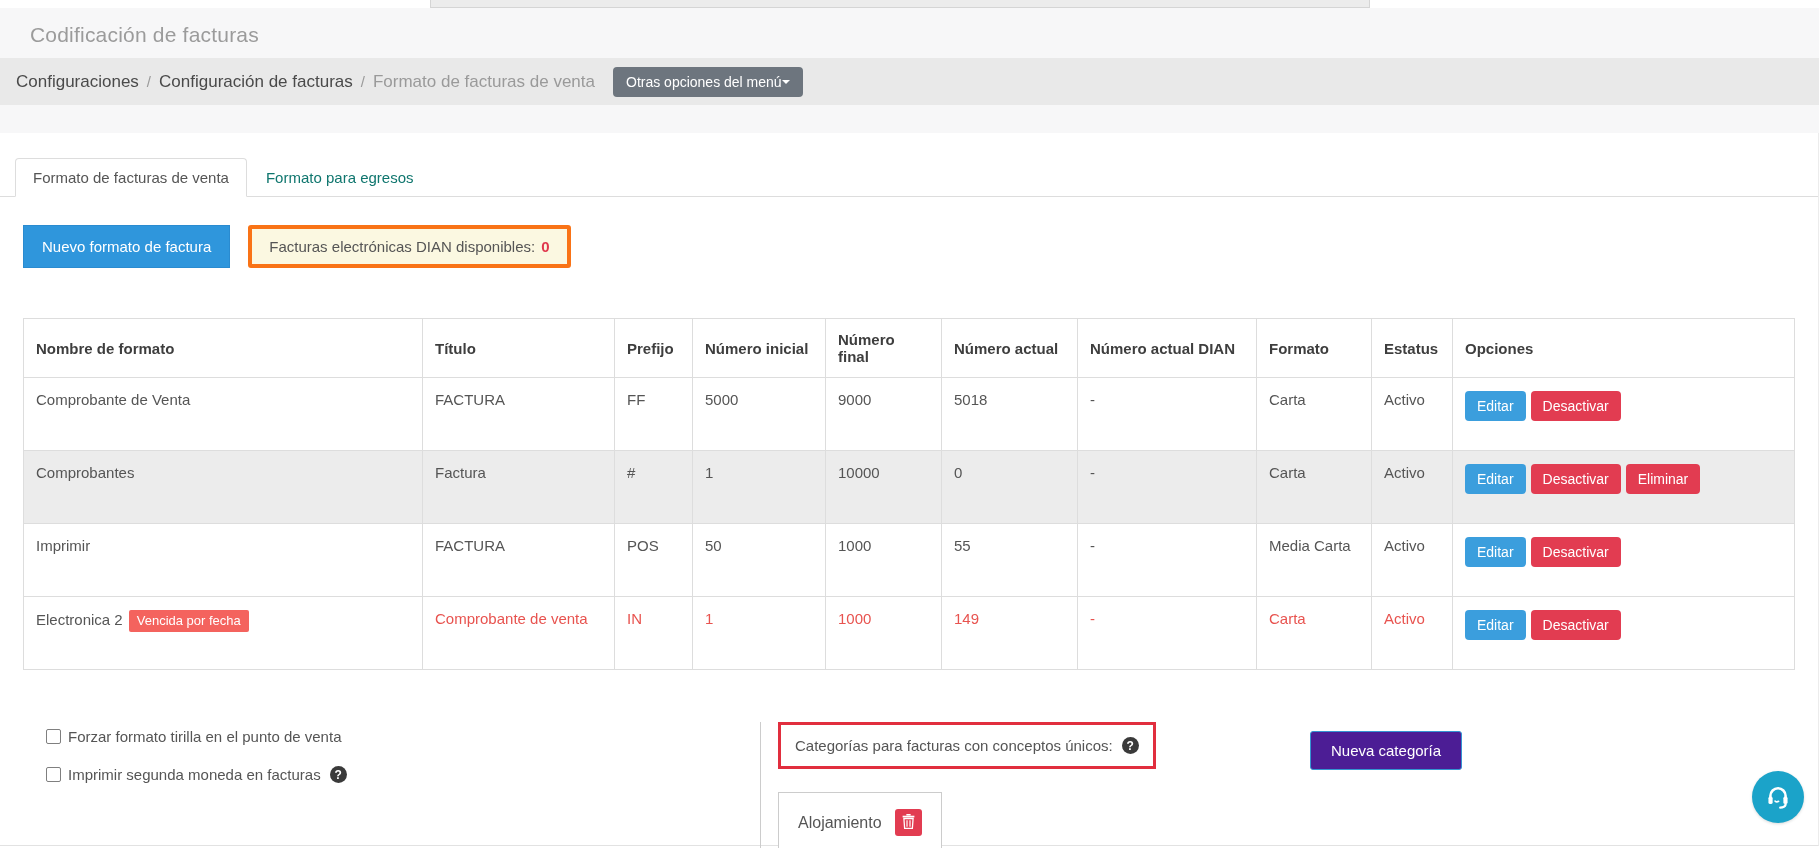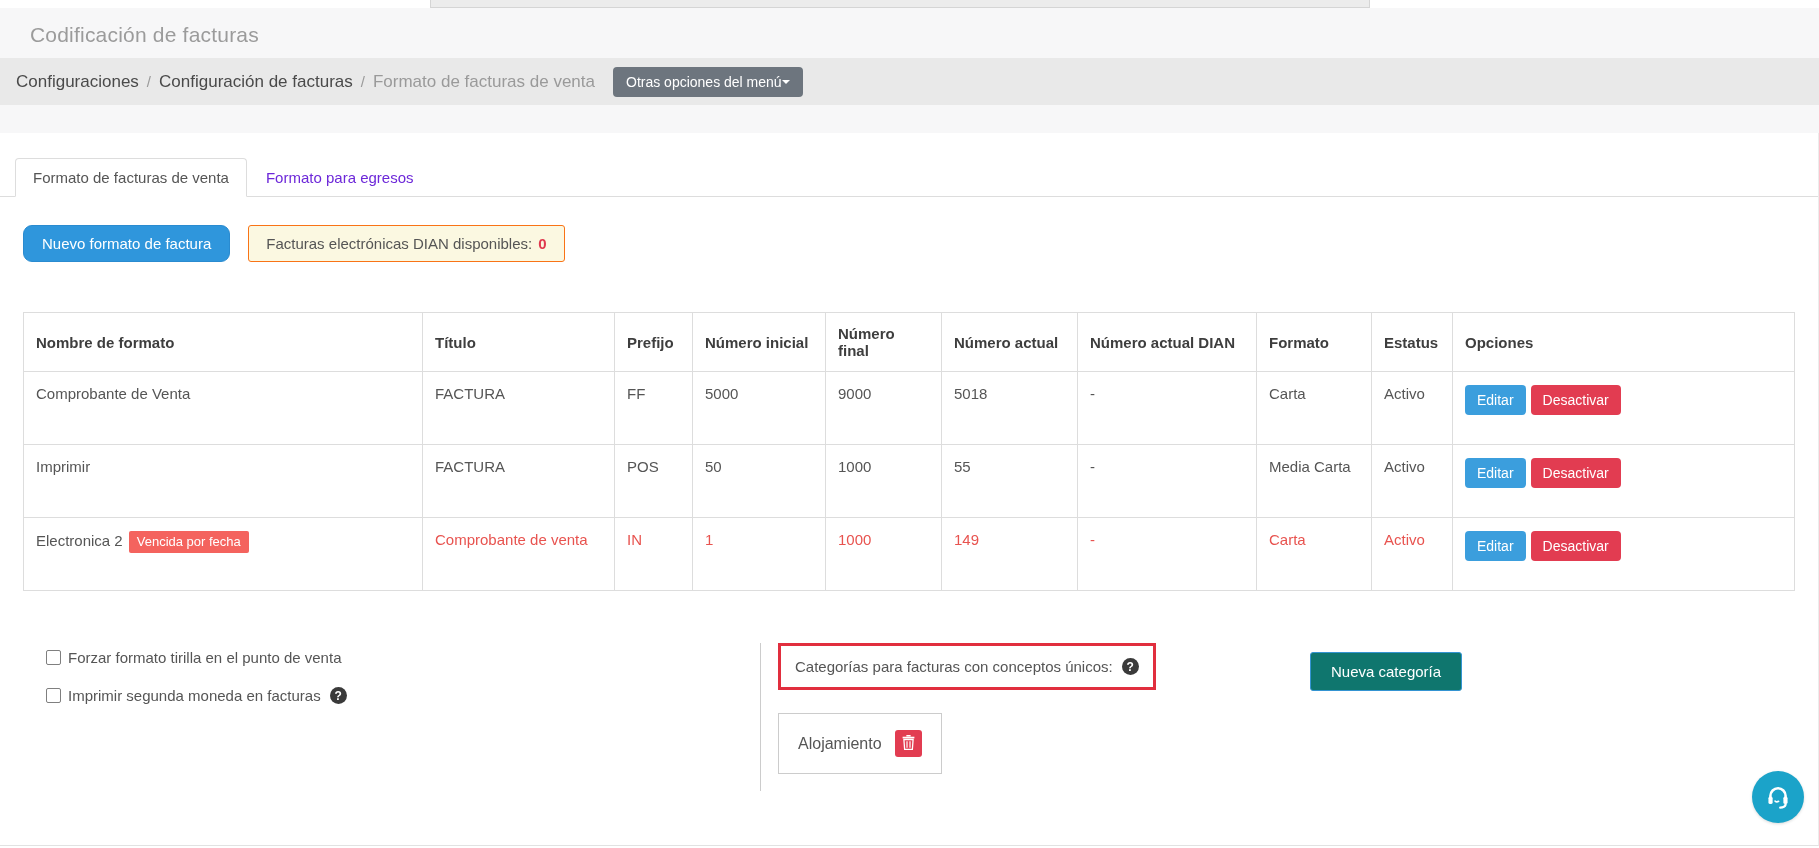--- a/index.html
+++ b/index.html
@@ -25,27 +25,27 @@
     padding:7px 13px; font-size:14px; font-family:inherit; display:inline-flex; align-items:center; gap:0; cursor:pointer; }
   .caret-down { width:0; height:0; border-left:4px solid transparent; border-right:4px solid transparent;
     border-top:4px solid #fff; display:inline-block; }
   .gap-band { height:28px; background:#f7f7f8; }
   
   .card { background:#fff; height:713px; border-right:1px solid #ececec; border-bottom:1px solid #e2e2e2; position:relative; }
   
   .tabs { display:flex; align-items:flex-end; padding:25px 0 0 15px; border-bottom:1px solid #ddd; }
   .tab { font-size:15px; padding:10px 17px; margin-bottom:-1px; cursor:pointer; border:1px solid transparent; }
   .tab.active { color:#555; background:#fff; border-color:#ddd; border-bottom-color:#fff; border-radius:4px 4px 0 0; }
-  .tab.inactive { color:#6d28d9; margin-left:1px; }
+  .tab.inactive { color:#0f766e; margin-left:1px; }
   
   .content { padding:28px 23px 0; }
   .actions-row { display:flex; align-items:stretch; }
-  .btn-new-format { background:#2f96dc; color:#fff; border:1px solid #2a8bd0; border-radius:9px;
+  .btn-new-format { background:#2f96dc; color:#fff; border:1px solid #2a8bd0; border-radius:0;
     padding:9px 18px; font-size:15px; font-family:inherit; cursor:pointer; }
-  .dian-notice { margin-left:18px; background:#fbf8e1; border:1px solid #f97316; border-radius:3px;
+  .dian-notice { margin-left:18px; background:#fbf8e1; border:4px solid #f97316; border-radius:3px;
     padding:9px 17px; font-size:15px; color:#555; display:flex; align-items:center; }
   .dian-count { color:#e0394e; font-weight:bold; margin-left:6px; }
   
   table.formats { border-collapse:collapse; width:100%; margin-top:50px; font-size:15px; table-layout:fixed; }
   .formats th, .formats td { border:1px solid #ddd; text-align:left; }
   .formats th { padding:12px 12px; font-weight:bold; color:#3e3e3e; background:#fff; }
   .formats td { padding:13px 12px 29px; vertical-align:top; color:#555; background:#fff; }
   tr.striped td { background:#ececec; }
   tr.alert-row td { color:#e8534f; }
   tr.alert-row td .row-name { color:#555; }
@@ -64,21 +64,21 @@
     font-weight:bold; display:inline-flex; align-items:center; justify-content:center; margin-left:2px; flex:0 0 17px; }
   .v-divider { border-left:1px solid #ccc; align-self:stretch; height:148px; margin-right:17px; }
   .cat-col { width:468px; }
   .cat-box { border:3px solid #e12e3e; padding:12px 14px; display:inline-flex; align-items:center; gap:7px; font-size:15px; color:#555; }
   .chip-row { margin-top:23px; }
   .category-chip { border:1px solid #ccc; background:#fff; display:inline-flex; align-items:center; gap:13px;
     padding:16px 19px; font-size:16px; color:#555; }
   .chip-trash { width:27px; height:27px; background:#e23c51; border:none; border-radius:3px;
     display:inline-flex; align-items:center; justify-content:center; cursor:pointer; padding:0; }
   .newcat-col { margin-left:64px; padding-top:9px; }
-  .btn-new-cat { background:#0f766e; color:#fff; border:1px solid #3494d2; border-radius:3px;
+  .btn-new-cat { background:#4c1d95; color:#fff; border:1px solid #3494d2; border-radius:3px;
     padding:10px 20px; font-size:15px; font-family:inherit; cursor:pointer; }
   
   .chat-bubble { position:absolute; right:14px; bottom:22px; width:52px; height:52px; border-radius:50%;
     background:#1ba3c9; display:flex; align-items:center; justify-content:center; cursor:pointer;
     box-shadow:0 1px 3px rgba(0,0,0,.15); }
 </style>
 </head>
 <body>
 
 <div class="top-strip">
@@ -152,20 +152,32 @@
             <td class="name-cell"><span class="row-name">Comprobante de Venta</span></td>
             <td>FACTURA</td>
             <td>FF</td>
             <td>5000</td>
             <td>9000</td>
             <td>5018</td>
             <td>-</td>
             <td>Carta</td>
             <td>Activo</td>
             <td><button class="row-btn primary">Editar</button><button class="row-btn danger">Desactivar</button></td>
+          </tr>
+          <tr class="striped ">
+            <td class="name-cell"><span class="row-name">Comprobantes</span></td>
+            <td>Factura</td>
+            <td>#</td>
+            <td>1</td>
+            <td>10000</td>
+            <td>0</td>
+            <td>-</td>
+            <td>Carta</td>
+            <td>Activo</td>
+            <td><button class="row-btn primary">Editar</button><button class="row-btn danger">Desactivar</button><button class="row-btn danger">Eliminar</button></td>
           </tr>
           <tr>
             <td class="name-cell"><span class="row-name">Imprimir</span></td>
             <td>FACTURA</td>
             <td>POS</td>
             <td>50</td>
             <td>1000</td>
             <td>55</td>
             <td>-</td>
             <td>Media Carta</td>

